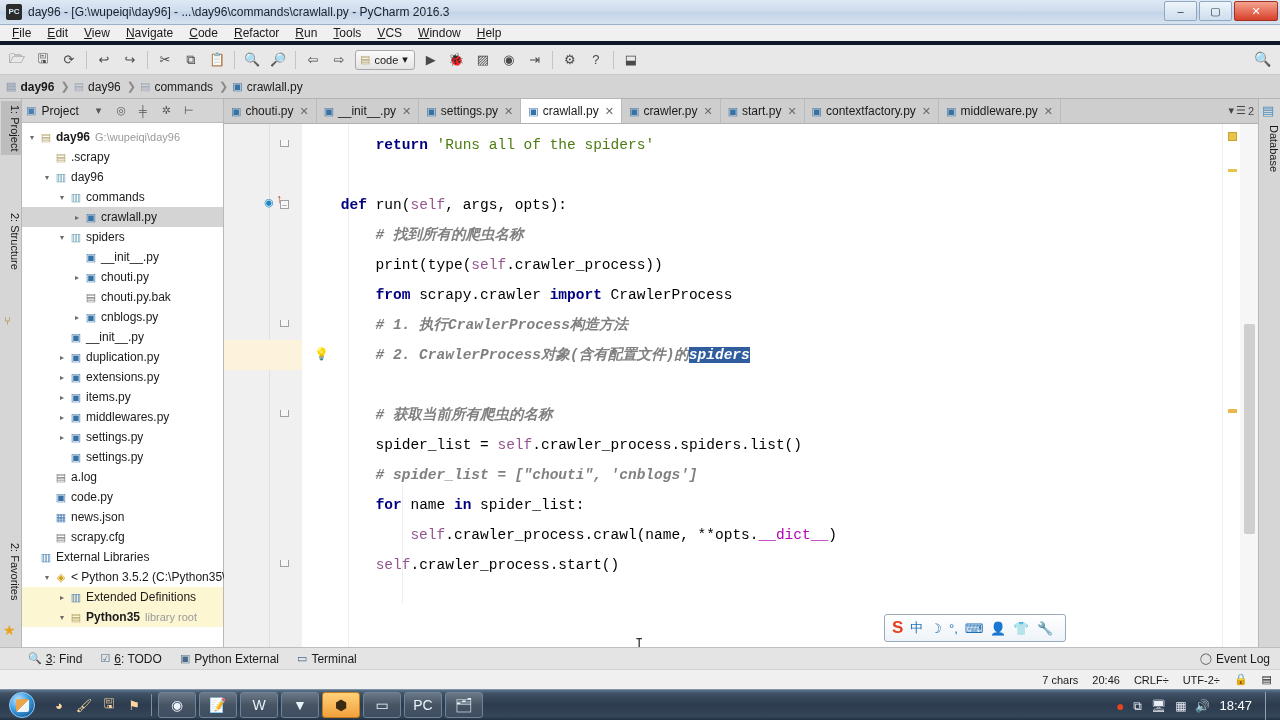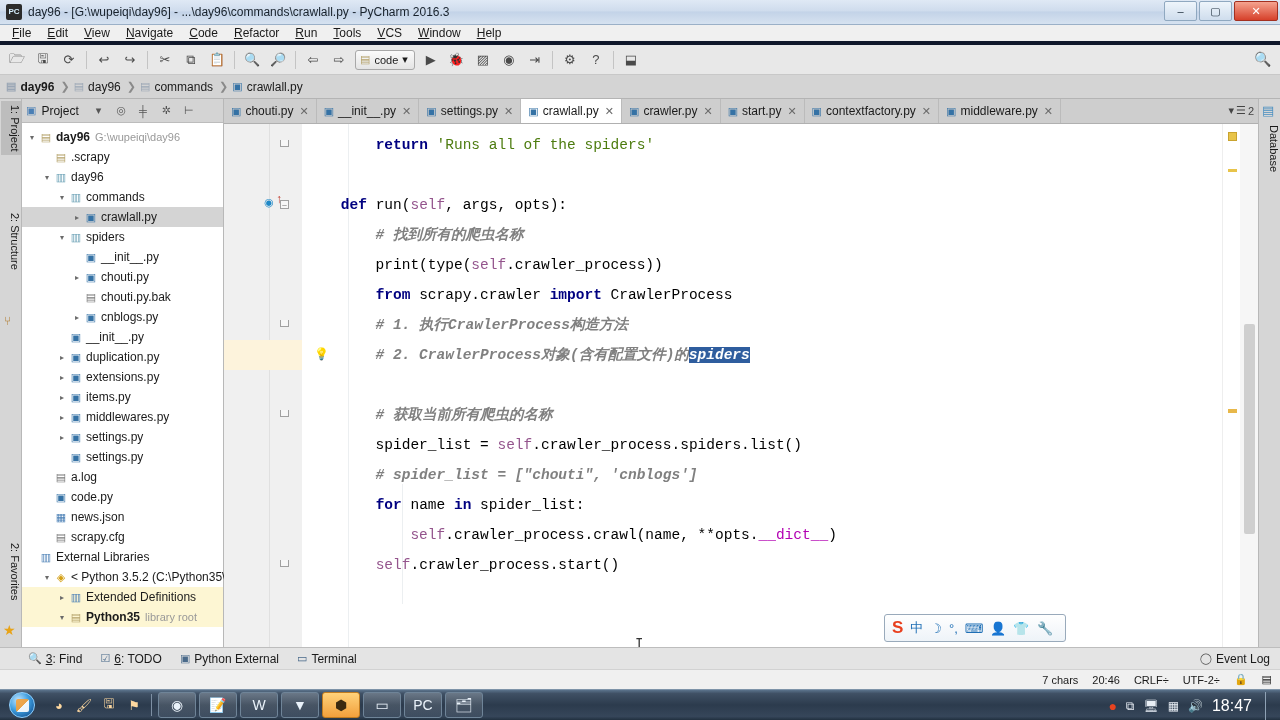--- a/index.html
+++ b/index.html
@@ -274,21 +274,21 @@
   }
   .task.active {
     background: linear-gradient(to bottom,#ffd27a,#f2a03c);
     border-color:#c07c20;
   }
   .tray {
     position:absolute; right:0; top:0; height:31px;
     display:flex; align-items:center; gap:9px; padding-right:6px;
   }
   .tray .ti { font-size:12px; color:#e8eef5; }
-  .clock { color:#ffffff; font-size:16px; }
+  .clock { color:#ffffff; font-size:13px; }
   .showdesk { width:9px; height:28px; border-left:1px solid #8fa2b5; margin-left:4px; }
 
   .nosel { user-select:none; }
 </style>
 </head>
 <body>
 
 <div id="app" class="nosel">
 
   <div class="titlebar">

